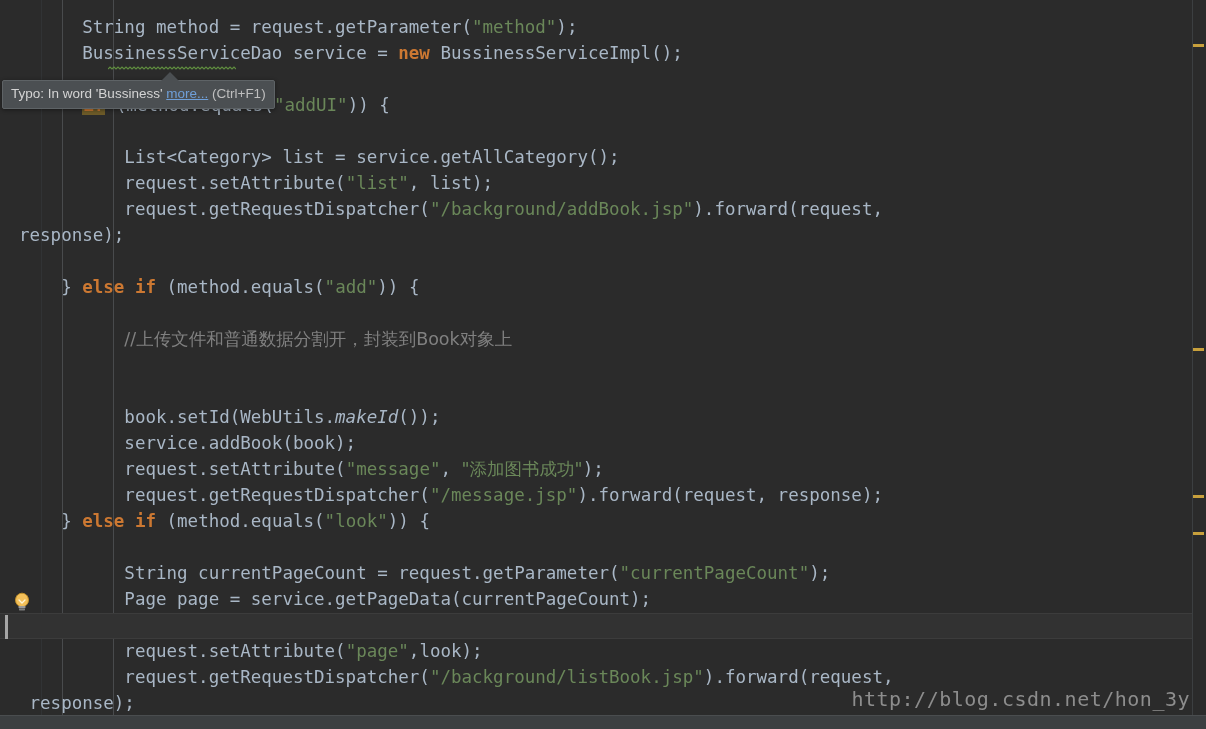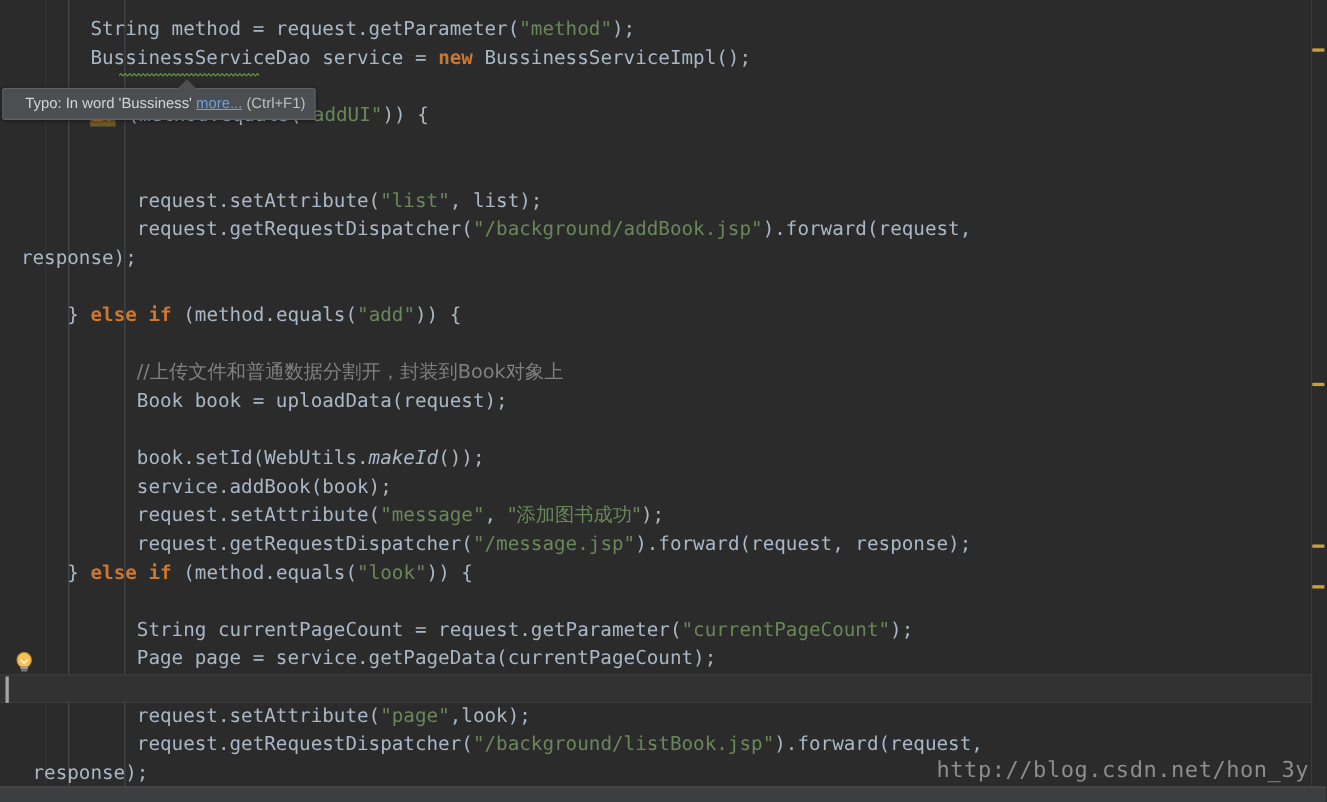--- a/index.html
+++ b/index.html
@@ -95,21 +95,21 @@
   .tooltip {
     position: absolute;
     z-index: 20;
     background: #4b4f52;
     border: 1px solid #5e6366;
     border-radius: 2px;
     color: #d4d4d4;
     font-family: "Liberation Sans", "DejaVu Sans", sans-serif;
     font-size: 13.5px;
     line-height: 1;
-    padding: 6px 8px 7px 20px;
+    padding: 6px 8px 7px 8px;
     white-space: nowrap;
     box-shadow: 0 1px 4px rgba(0,0,0,.45);
   }
   .tooltip .tt-link {
     color: #6f9fd8;
     text-decoration: underline;
     cursor: pointer;
   }
   .tooltip .tt-key { color: #bfbfbf; }
   
@@ -192,27 +192,27 @@
   <div class="indent-guide ig1"></div>
   <div class="indent-guide ig2"></div>
   <div class="fold-strip"></div>
 
   <div id="current-line" class="current-line" style="top: 613px; height: 26px;"></div>
 
   <div class="code-layer" id="code-layer">
       <div class="line" style="top: 14px; left: 19px;"><span class="plain">      </span><span class="plain">String method = request.getParameter(</span><span class="str">"method"</span><span class="plain">);</span></div>
       <div class="line" style="top: 40px; left: 19px;"><span class="plain">      </span><span class="plain">BussinessServiceDao service = </span><span class="kw">new</span><span class="plain"> BussinessServiceImpl();</span></div>
       <div class="line" style="top: 92px; left: 19px;"><span class="plain">      </span><span class="kw kw-chip">if</span><span class="plain"> (method.equals(</span><span class="str">"addUI"</span><span class="plain">)) {</span></div>
-      <div class="line" style="top: 144px; left: 19px;"><span class="plain">          </span></div>
+      <div class="line" style="top: 144px; left: 19px;"><span class="plain">          </span><span class="plain">List&lt;Category&gt; list = service.getAllCategory();</span></div>
       <div class="line" style="top: 170px; left: 19px;"><span class="plain">          </span><span class="plain">request.setAttribute(</span><span class="str">"list"</span><span class="plain">, list);</span></div>
       <div class="line" style="top: 196px; left: 19px;"><span class="plain">          </span><span class="plain">request.getRequestDispatcher(</span><span class="str">"/background/addBook.jsp"</span><span class="plain">).forward(request,</span></div>
       <div class="line" style="top: 222px; left: 19px;"><span class="plain"></span><span class="plain">response);</span></div>
       <div class="line" style="top: 274px; left: 19px;"><span class="plain">    </span><span class="plain">} </span><span class="kw">else</span><span class="plain"> </span><span class="kw">if</span><span class="plain"> (method.equals(</span><span class="str">"add"</span><span class="plain">)) {</span></div>
       <div class="line" style="top: 326px; left: 19px;"><span class="plain">          </span><span class="cmt cn">//上传文件和普通数据分割开，封装到Book对象上</span></div>
-      <div class="line" style="top: 352px; left: 19px;"><span class="plain">          </span><span class="plain">Book book = uploadData(request);</span></div>
+      <div class="line" style="top: 352px; left: 19px;"><span class="plain">          </span></div>
       <div class="line" style="top: 404px; left: 19px;"><span class="plain">          </span><span class="plain">book.setId(WebUtils.</span><span class="ital">makeId</span><span class="plain">());</span></div>
       <div class="line" style="top: 430px; left: 19px;"><span class="plain">          </span><span class="plain">service.addBook(book);</span></div>
       <div class="line" style="top: 456px; left: 19px;"><span class="plain">          </span><span class="plain">request.setAttribute(</span><span class="str">"message"</span><span class="plain">, </span><span class="str cn">"添加图书成功"</span><span class="plain">);</span></div>
       <div class="line" style="top: 482px; left: 19px;"><span class="plain">          </span><span class="plain">request.getRequestDispatcher(</span><span class="str">"/message.jsp"</span><span class="plain">).forward(request, response);</span></div>
       <div class="line" style="top: 508px; left: 19px;"><span class="plain">    </span><span class="plain">} </span><span class="kw">else</span><span class="plain"> </span><span class="kw">if</span><span class="plain"> (method.equals(</span><span class="str">"look"</span><span class="plain">)) {</span></div>
       <div class="line" style="top: 586px; left: 19px;"><span class="plain">          </span><span class="plain">Page page = service.getPageData(currentPageCount);</span></div>
       <div class="line" style="top: 560px; left: 19px;"><span class="plain">          </span><span class="plain">String currentPageCount = request.getParameter(</span><span class="str">"currentPageCount"</span><span class="plain">);</span></div>
       <div class="line" style="top: 638px; left: 19px;"><span class="plain">          </span><span class="plain">request.setAttribute(</span><span class="str">"page"</span><span class="plain">,look);</span></div>
       <div class="line" style="top: 664px; left: 19px;"><span class="plain">          </span><span class="plain">request.getRequestDispatcher(</span><span class="str">"/background/listBook.jsp"</span><span class="plain">).forward(request,</span></div>
       <div class="line" style="top: 690px; left: 19px;"><span class="plain"></span><span class="plain"> response);</span></div>

